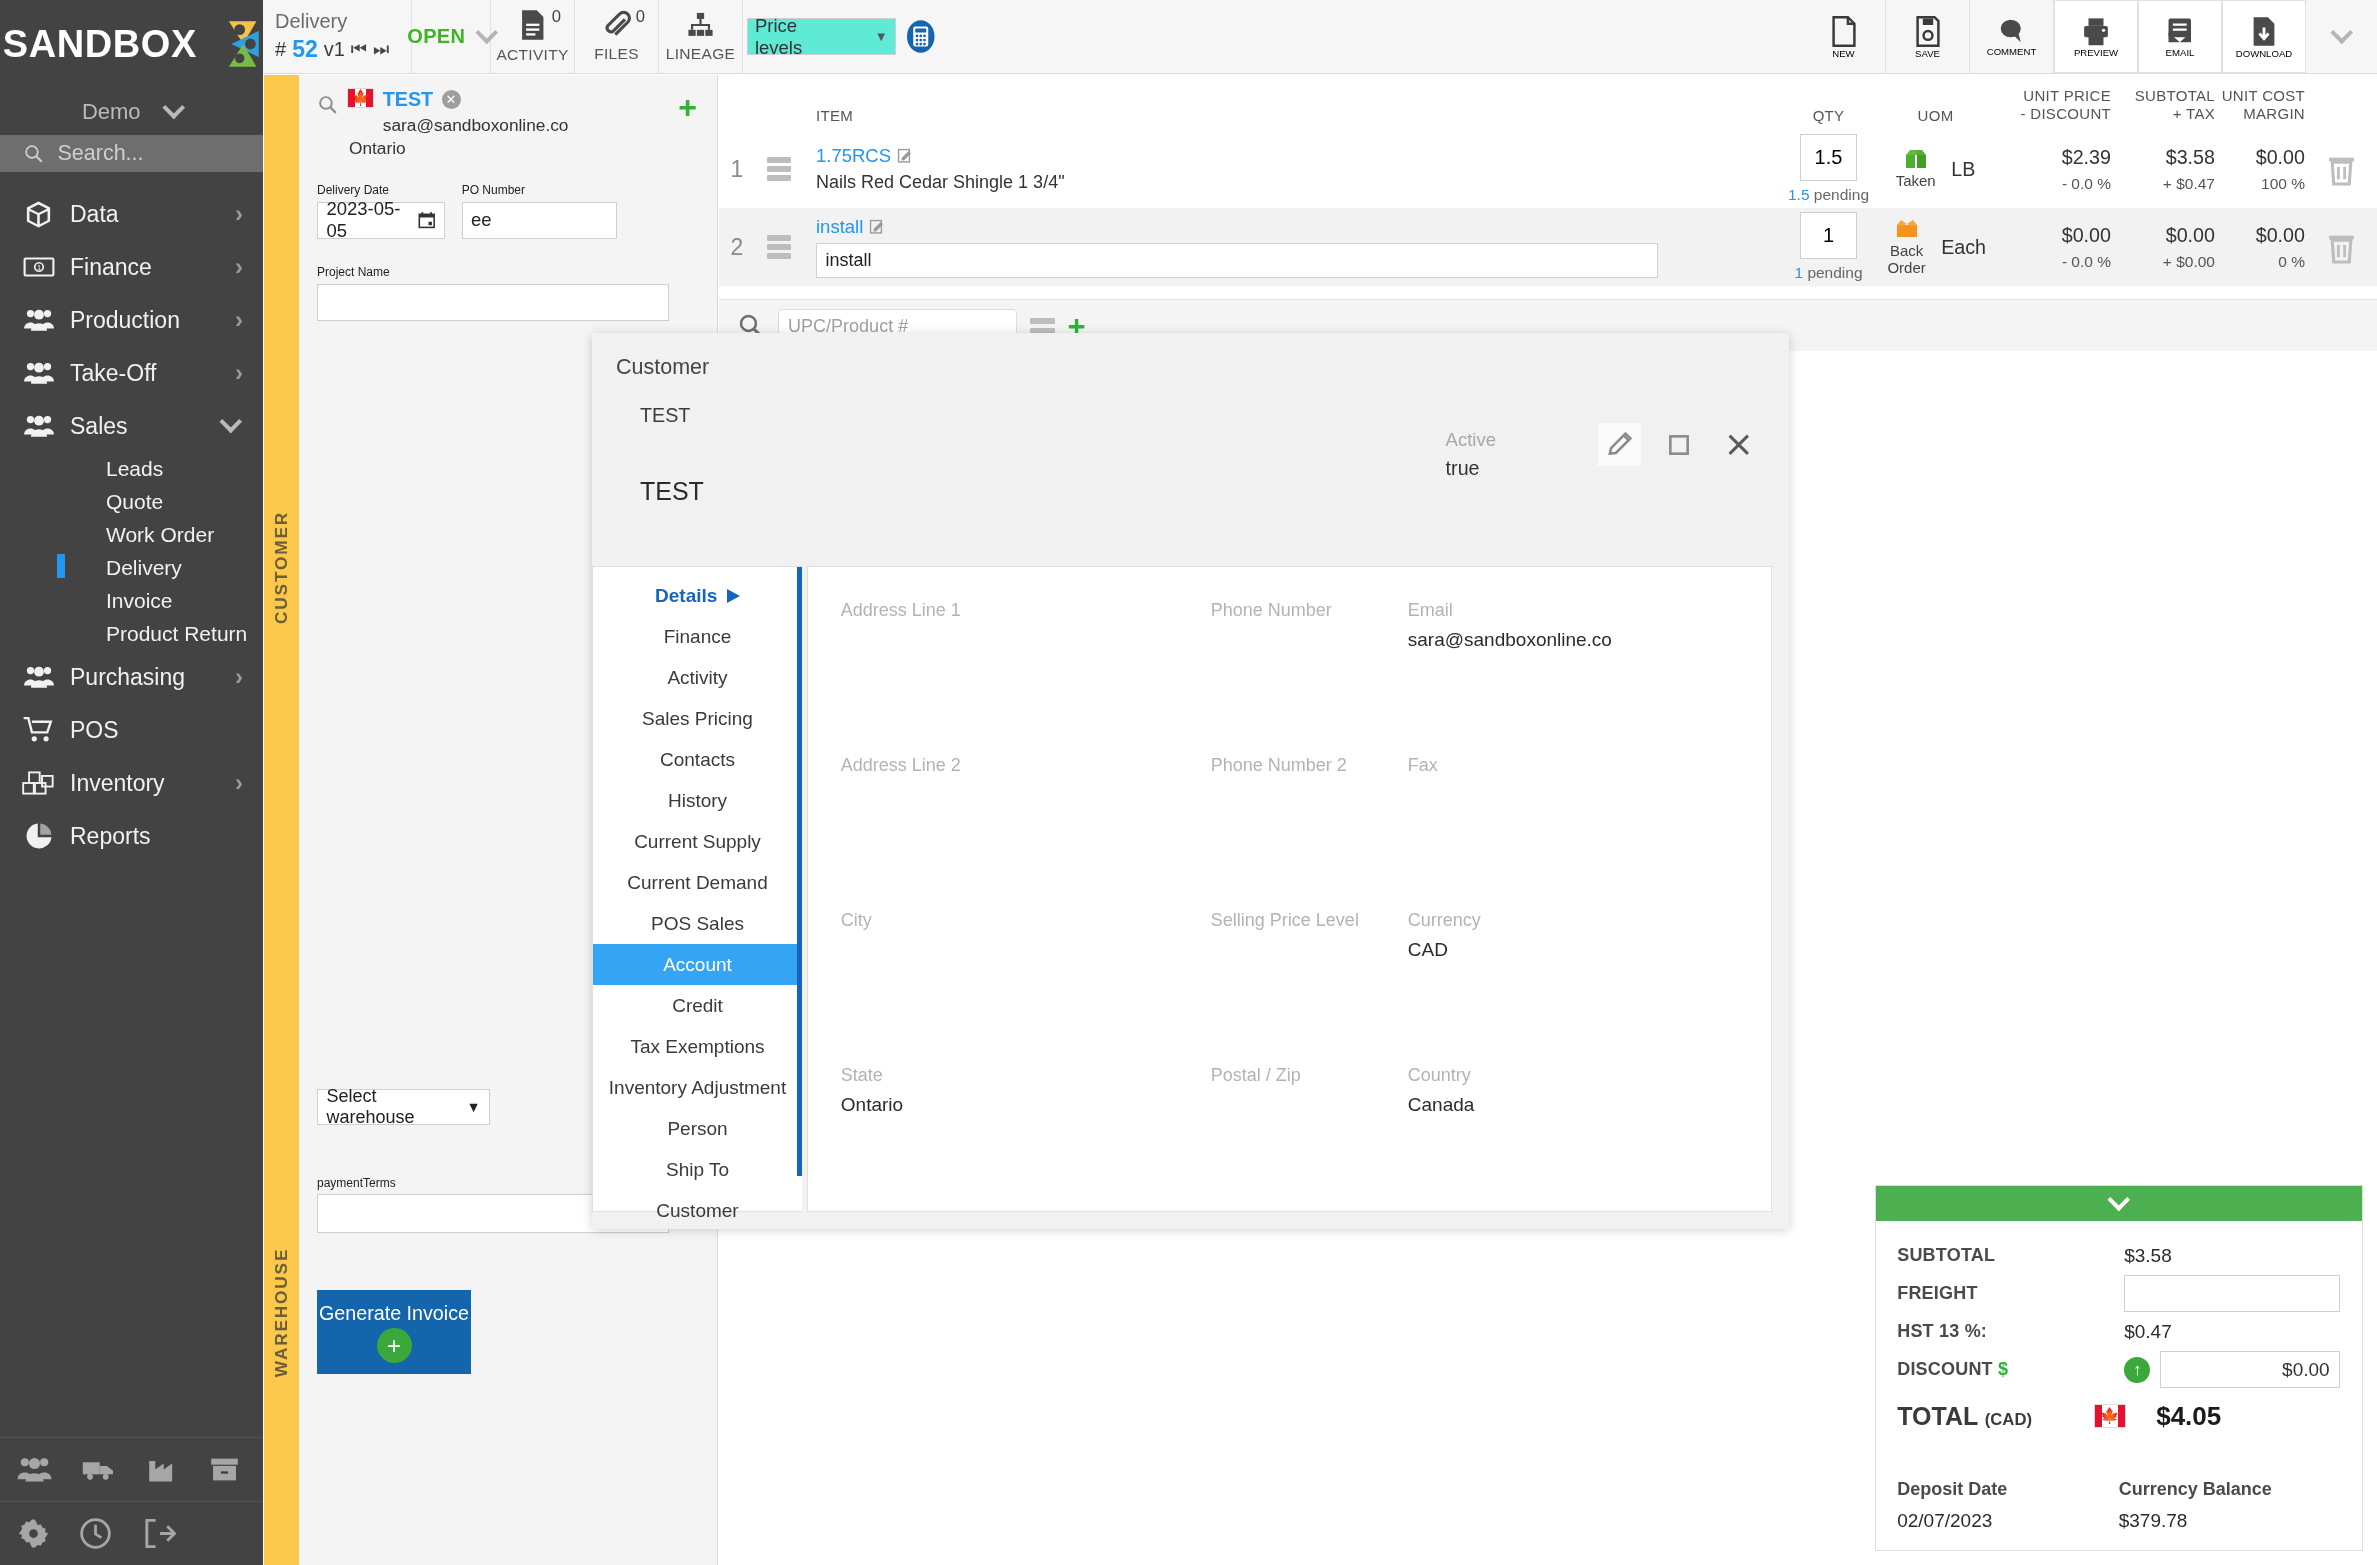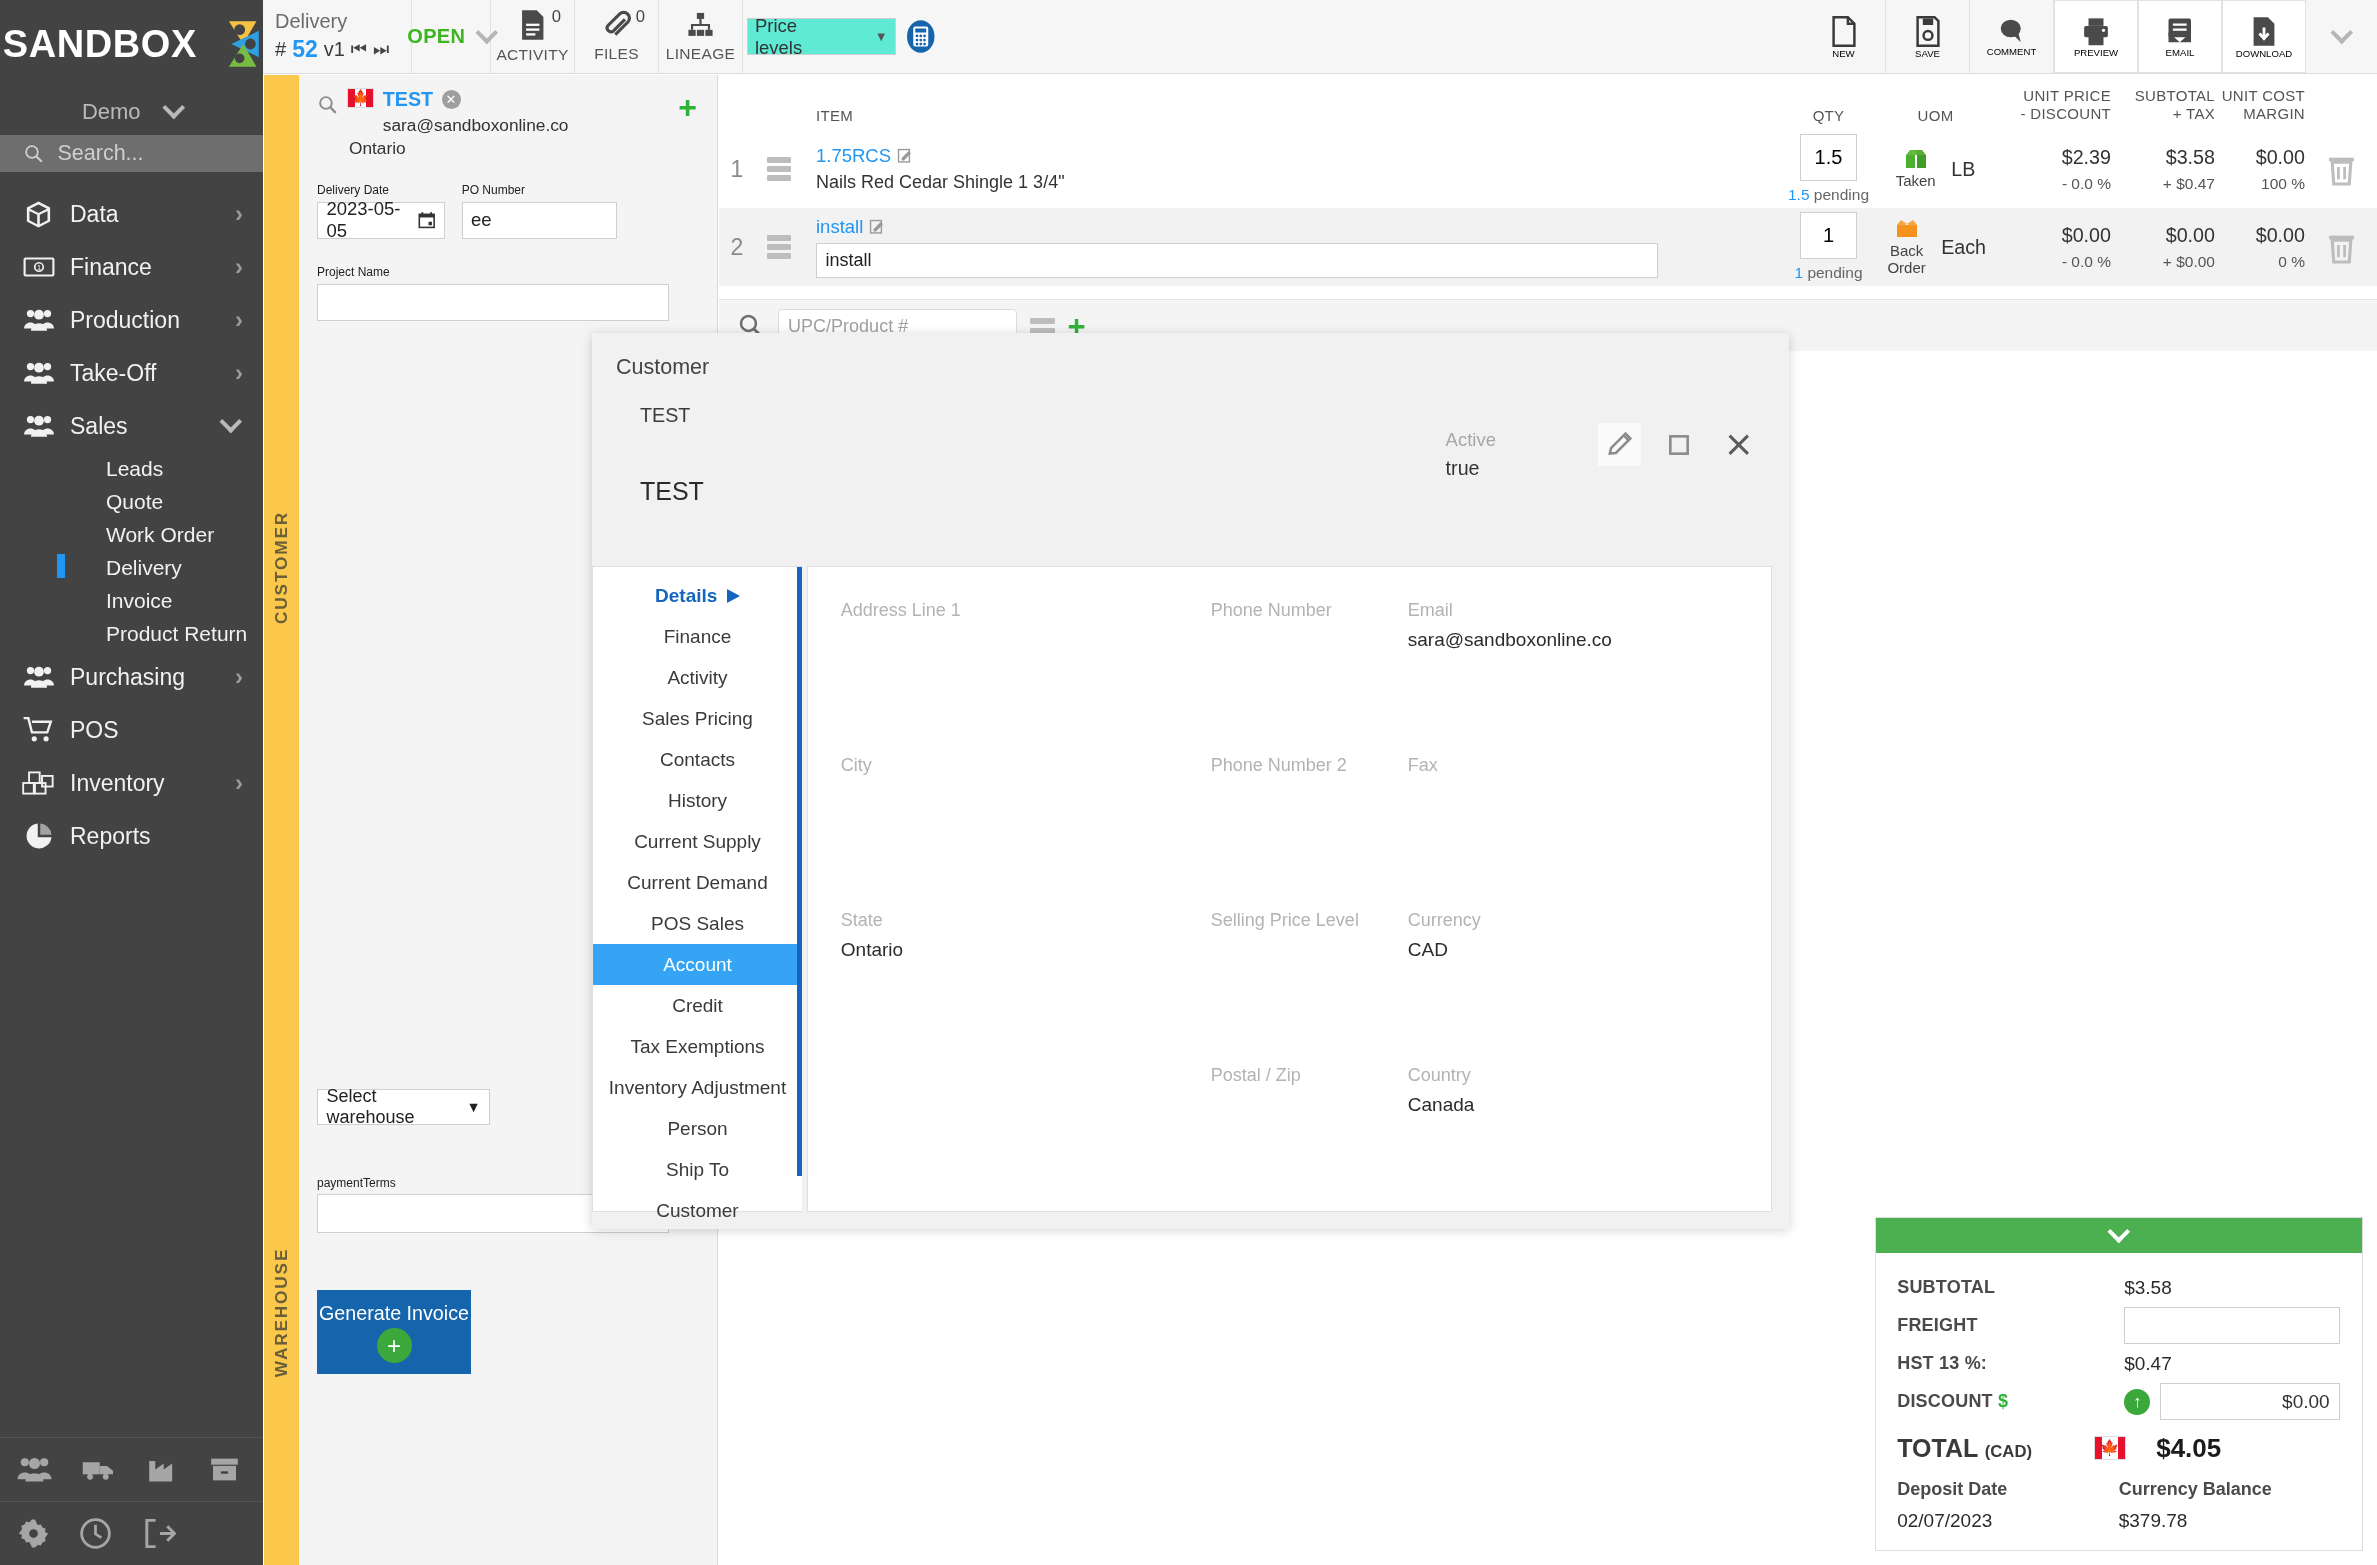--- a/index.html
+++ b/index.html
@@ -180,21 +180,21 @@
   .tt-row { display: flex; align-items: center; min-height: 38px; }
   .tt-k { width: 227px; font-size: 18px; font-weight: bold; color: #4a4a4a; letter-spacing: 0.2px;}
   .tt-v { font-size: 19px; color: #2b2b2b; }
   .tt-in { flex: 1; height: 37px; border: 1.2px solid #cfcfcf; background: #fff; display:flex; align-items:center; justify-content: flex-end; padding: 0 9.6px; font-size: 19px; color: #333;}
   .tt-arrow { width: 26px; height: 26px; border-radius: 50%; background: #3aa83a; color:#fff; display:flex; align-items:center; justify-content:center; font-size: 16.7px; margin-right: 9.6px; }
   .tt-total { display: flex; align-items: center; margin-top: 12px; }
   .tt-total .lab { font-size: 25px; font-weight: bold; color: #3a3a3a; width: 197px;}
   .tt-total .lab small { font-size: 16.7px; }
   .tt-total .amt { font-size: 26px; font-weight: bold; color: #1b1b1b; margin-left: 30px;}
   .tt-dep { display: flex; margin-top: 15.5px; }
-  .tt-dep .half { width: 227px; }
+  .tt-dep .half { width: 227px; margin-top: 32px; }
   .tt-dep .k { font-size: 18px; font-weight: bold; color: #4a4a4a; }
   .tt-dep .v { font-size: 19px; color: #2b2b2b; margin-top: 9.6px; }
 </style>
 </head>
 <body>
 
 <div class="app">
 
   <div class="sidebar">
     <div class="brand">
@@ -856,20 +856,24 @@
       </div>
 
       <div class="mpane">
         <div class="fgrid">
           <div class="fcol a">
             <div class="fld">
               <div class="k">Address Line 1</div>
               <div class="v"></div>
             </div>
             <div class="fld">
+              <div class="k">Address Line 2</div>
+              <div class="v"></div>
+            </div>
+            <div class="fld">
               <div class="k">City</div>
               <div class="v"></div>
             </div>
             <div class="fld">
               <div class="k">State</div>
               <div class="v">Ontario</div>
             </div>
           </div>
 
           <div class="fcol b">

